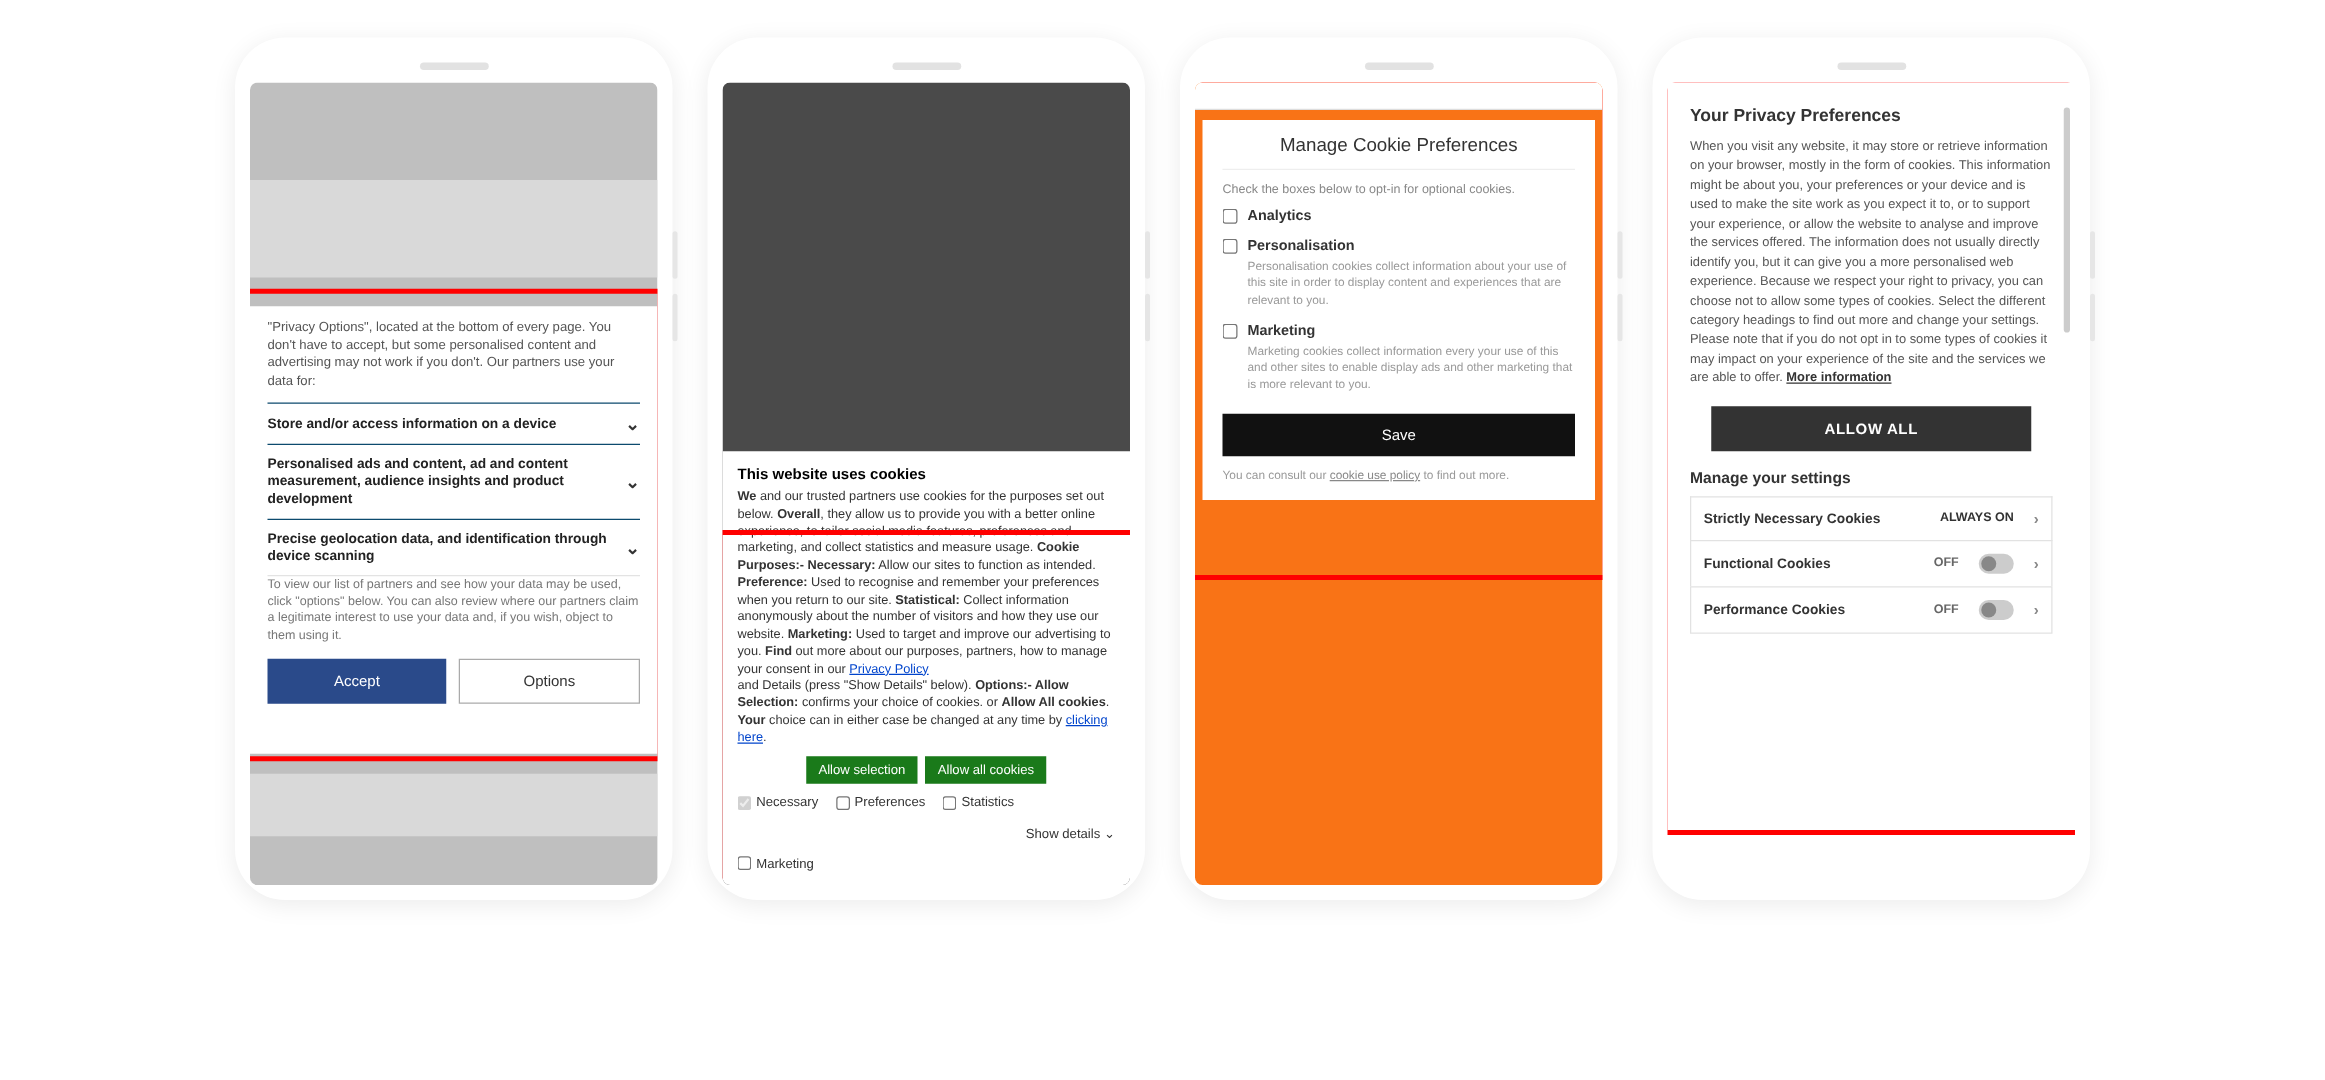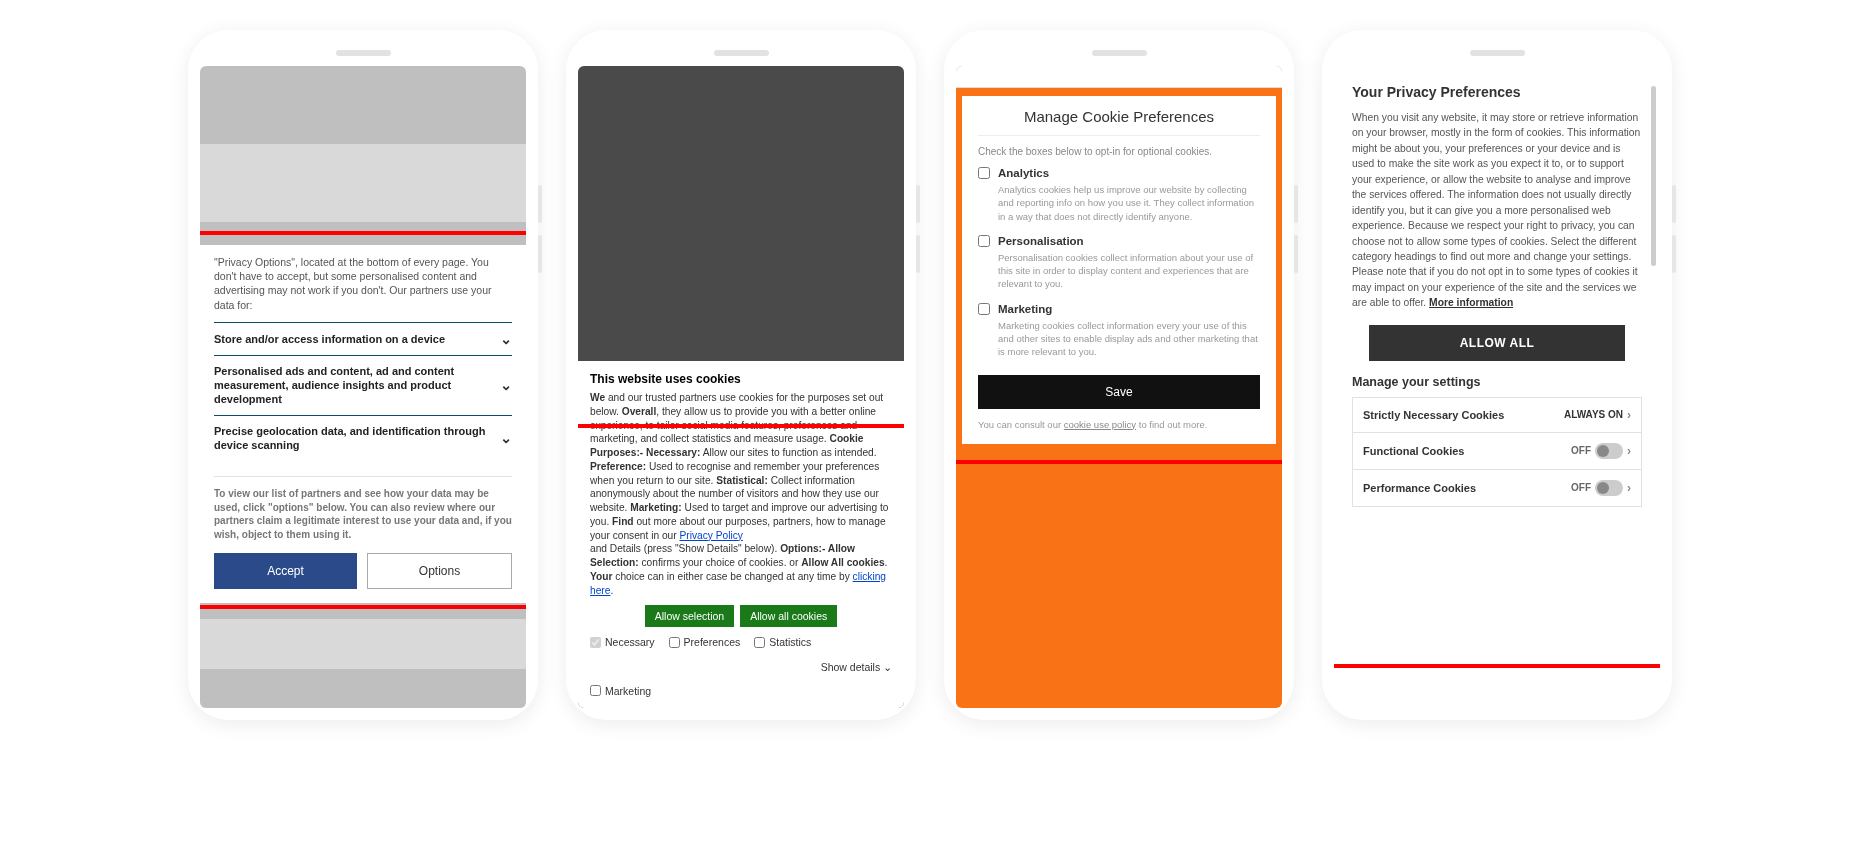--- a/index.html
+++ b/index.html
@@ -60,21 +60,21 @@
   .s1-intro { line-height:1.35; margin-bottom:10px; }
   .s1-item {
     display:flex; justify-content:space-between; align-items:center;
     border-top:1px solid #0c4a6e;
     padding:8px 0;
     font-size:11px; color:#222; font-weight:600;
     cursor:pointer;
   }
   .s1-item span:first-child { flex:1; padding-right:10px; line-height:1.3; }
   .chev { font-size:14px; color:#333; }
-  .s1-note { font-size:10px; color:#777; line-height:1.35; border-top:1px solid #e3e3e3; padding-top:10px; margin-top:16px;font-weight:bold;}
+  .s1-note { font-size:10px; color:#777; line-height:1.35; border-top:1px solid #e3e3e3; margin-top:0;}
   .s1-btns { display:flex; gap:10px; margin-top:12px; }
   .s1-accept { flex:1; background:#2a4a8a; color:#fff; border:none; padding:10px; font-size:12px; cursor:pointer; }
   .s1-options { flex:1; background:#fff; color:#333; border:1px solid #aaa; padding:10px; font-size:12px; cursor:pointer; }
   .s1-bottom { position:absolute; bottom:0; left:0; right:0; height:105px; background:#bfbfbf;}
   .s1-bottom .inner { height:50px; background:#d9d9d9; margin-top:16px; }
 
   
   .s2-bg { background:#4a4a4a; width:100%; height:100%; position:relative; }
   .s2-panel {
     position:absolute; left:0; right:0; bottom:0;
@@ -118,21 +118,21 @@
   .s4-body a { color:#333; font-weight:700; text-decoration:underline; }
   .s4-allow { display:block; width:88%; margin:14px auto 14px; background:#333; color:#fff; border:none; padding:11px; font-size:12px; font-weight:700; letter-spacing:0.5px; cursor:pointer; }
   .s4-manage { font-weight:700; font-size:12.5px; color:#333; margin-bottom:8px; }
   .s4-row {
     display:flex; align-items:center; justify-content:space-between;
     border:1px solid #e2e2e2; border-bottom:none;
     padding:10px 10px;
     font-size:11px; font-weight:600; color:#333;
   }
   .s4-row:last-of-type { border-bottom:1px solid #e2e2e2; }
-  .s4-row .right { display:flex; align-items:center; gap:4px; }
+  .s4-row .right { display:flex; align-items:center; gap:16px; }
   .s4-always { font-size:10px; font-weight:700; color:#333; }
   .s4-off { font-size:10px; font-weight:700; color:#666; }
   .toggle {
     width:28px; height:16px; background:#ccc; border-radius:8px;
     position:relative;
   }
   .toggle::after {
     content:""; position:absolute; width:12px; height:12px; background:#888;
     border-radius:50%; top:2px; left:2px;
   }
@@ -228,21 +228,20 @@
     <div class="s3-bg">
       <div class="s3-top"></div>
       <div class="s3-panel">
         <div class="s3-title">Manage Cookie Preferences</div>
         <div class="s3-sub">Check the boxes below to opt-in for optional cookies.</div>
         <div class="s3-opt">
           <div class="s3-opt-head">
               <input type="checkbox" style="">
               <span>Analytics</span>
             </div>
-          <div class="s3-opt-desc">Analytics cookies help us improve our website by collecting and reporting info on how you use it. They collect information in a way that does not directly identify anyone.</div>
         </div>
         <div class="s3-opt">
           <div class="s3-opt-head">
               <input type="checkbox" style="">
               <span>Personalisation</span>
             </div>
           <div class="s3-opt-desc">Personalisation cookies collect information about your use of this site in order to display content and experiences that are relevant to you.</div>
         </div>
         <div class="s3-opt">
           <div class="s3-opt-head">

